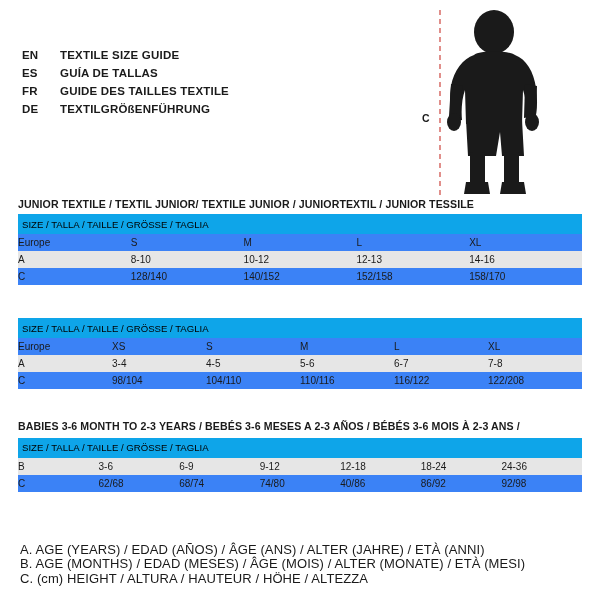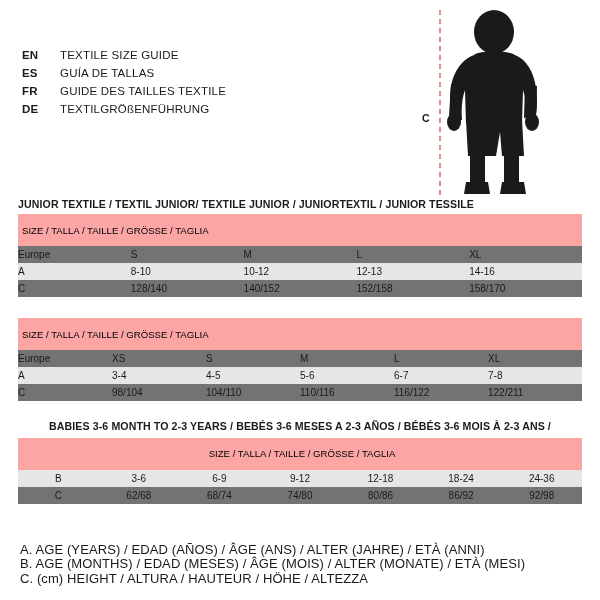--- a/index.html
+++ b/index.html
@@ -37,21 +37,21 @@
   }
   .hlang {
     width: 38px;
     font-size: 11.5px;
     font-weight: bold;
     letter-spacing: 0.2px;
     margin-top: 32px;
   }
   .htitle {
     font-size: 11.5px;
-    font-weight: normal;
+    font-weight: bold;
     letter-spacing: 0.2px;
   }
 
   
   .figure {
     position: absolute;
     right: 18px;
     top: 6px;
     width: 160px;
     height: 195px;
@@ -88,34 +88,34 @@
     width: 100%;
     table-layout: fixed;
   }
   table.size td {
     font-size: 10px;
     padding: 0;
     height: 17px;
     vertical-align: middle;
   }
   tr.band td {
-    background: #fca5a5;
+    background: #0ea5e9;
     color: #000000;
     font-size: 9.6px;
-    height: 32px;
+    height: 20px;
     margin-left: 36px;
   }
   tr.band td.band-cell {
     padding-left: 4px;
   }
   tr.shaded td {
     background: #e6e6e6;
   }
   tr.plain td {
-    background: #737373;
+    background: #3b82f6;
   }
   td.lab {
     padding-left: 4px;
     width: 88px;
   }
   td.val {
     padding-left: 2px;
   }
 
   
@@ -230,27 +230,27 @@
         <td class="val">5-6</td>
         <td class="val">6-7</td>
         <td class="val">7-8</td>
       </tr>
       <tr class="plain">
         <td class="lab">C</td>
         <td class="val">98/104</td>
         <td class="val">104/110</td>
         <td class="val">110/116</td>
         <td class="val">116/122</td>
-        <td class="val">122/211</td>
+        <td class="val">122/208</td>
       </tr>
     </tbody>
       </table>
   </div>
 
-  <div class="section" style="top:420px;text-align:center;">
+  <div class="section" style="top:420px;">
     <div class="sec-title two-line">
       <span>BABIES 3-6 MONTH TO 2-3 YEARS / BEBÉS 3-6 MESES A 2-3 AÑOS / BÉBÉS 3-6 MOIS À 2-3 ANS /</span><br>
     </div>
     <table class="size">
       <tbody>
           <tr class="band">
         <td class="band-cell" colspan="7">SIZE / TALLA / TAILLE / GRÖSSE / TAGLIA</td>
       </tr>
       <tr class="shaded">
         <td class="lab">B</td>
@@ -259,21 +259,21 @@
         <td class="val">9-12</td>
         <td class="val">12-18</td>
         <td class="val">18-24</td>
         <td class="val">24-36</td>
       </tr>
       <tr class="plain">
         <td class="lab">C</td>
         <td class="val">62/68</td>
         <td class="val">68/74</td>
         <td class="val">74/80</td>
-        <td class="val">80/86</td>
+        <td class="val">40/86</td>
         <td class="val">86/92</td>
         <td class="val">92/98</td>
       </tr>
     </tbody>
       </table>
   </div>
 
   <div class="legend">
     <div>A. AGE (YEARS) / EDAD (AÑOS) / ÂGE (ANS) / ALTER (JAHRE) / ETÀ (ANNI)</div>
     <div>B. AGE (MONTHS) / EDAD (MESES) / ÂGE (MOIS) / ALTER (MONATE) / ETÀ (MESI)</div>

